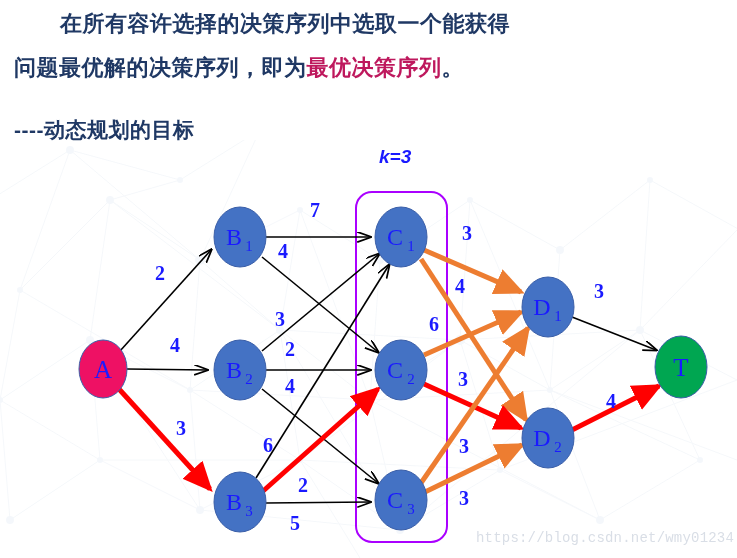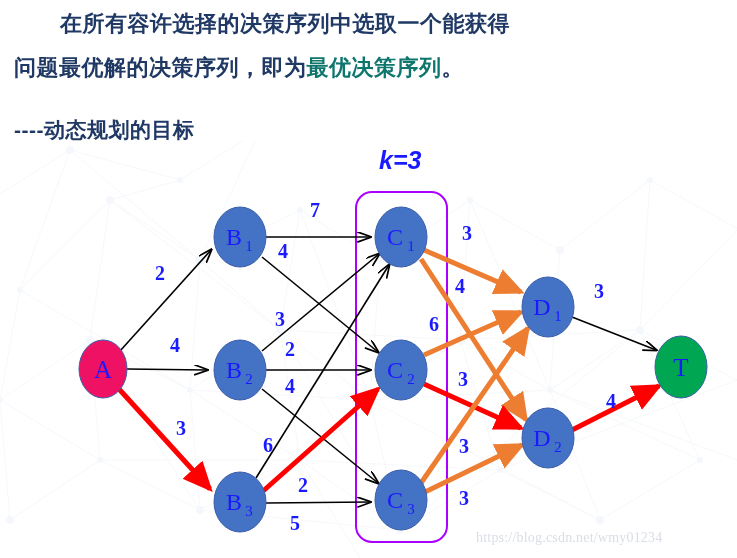--- a/index.html
+++ b/index.html
@@ -28,21 +28,21 @@
     position: absolute;
     color: #1f3864;
     font-weight: bold;
     font-size: 22px;
     letter-spacing: 0.5px;
     white-space: nowrap;
   }
   #hline1 { left: 60px; top: 9px; }
   #hline2 { left: 14px; top: 53px; }
   #hline3 { left: 14px; top: 97px; font-size: 21px; margin-top: 19px; }
-  .hl-red { color: #0f766e; }
+  .hl-red { color: #be185d; }
 
   
   #canvas {
     position: absolute;
     left: 0; top: 140px;
     width: 737px;
     height: 418px;
   }
   #bgnet {
     position: absolute;
@@ -55,31 +55,31 @@
     left: 0; top: 0;
     width: 737px; height: 418px;
   }
   
   .watermark {
     position: absolute;
     left: 476px;
     top: 390px;
     color: #d9dee6;
     font-size: 14px;
-    font-family: Liberation Serif, serif;
+    font-family: Liberation Mono, monospace;
     white-space: nowrap;
     letter-spacing: 0.2px;
   }
   .klabel {
     position: absolute;
     left: 379px;
     top: 6px;
     color: #1a1aff;
     font-weight: bold;
-    font-size: 25px;
+    font-size: 19px;
     font-style: italic;
   }
 </style>
 </head>
 <body>
 
 <div id="page">
 
   <div id="header">
     <div class="hline" id="hline1">在所有容许选择的决策序列中选取一个能获得</div>

